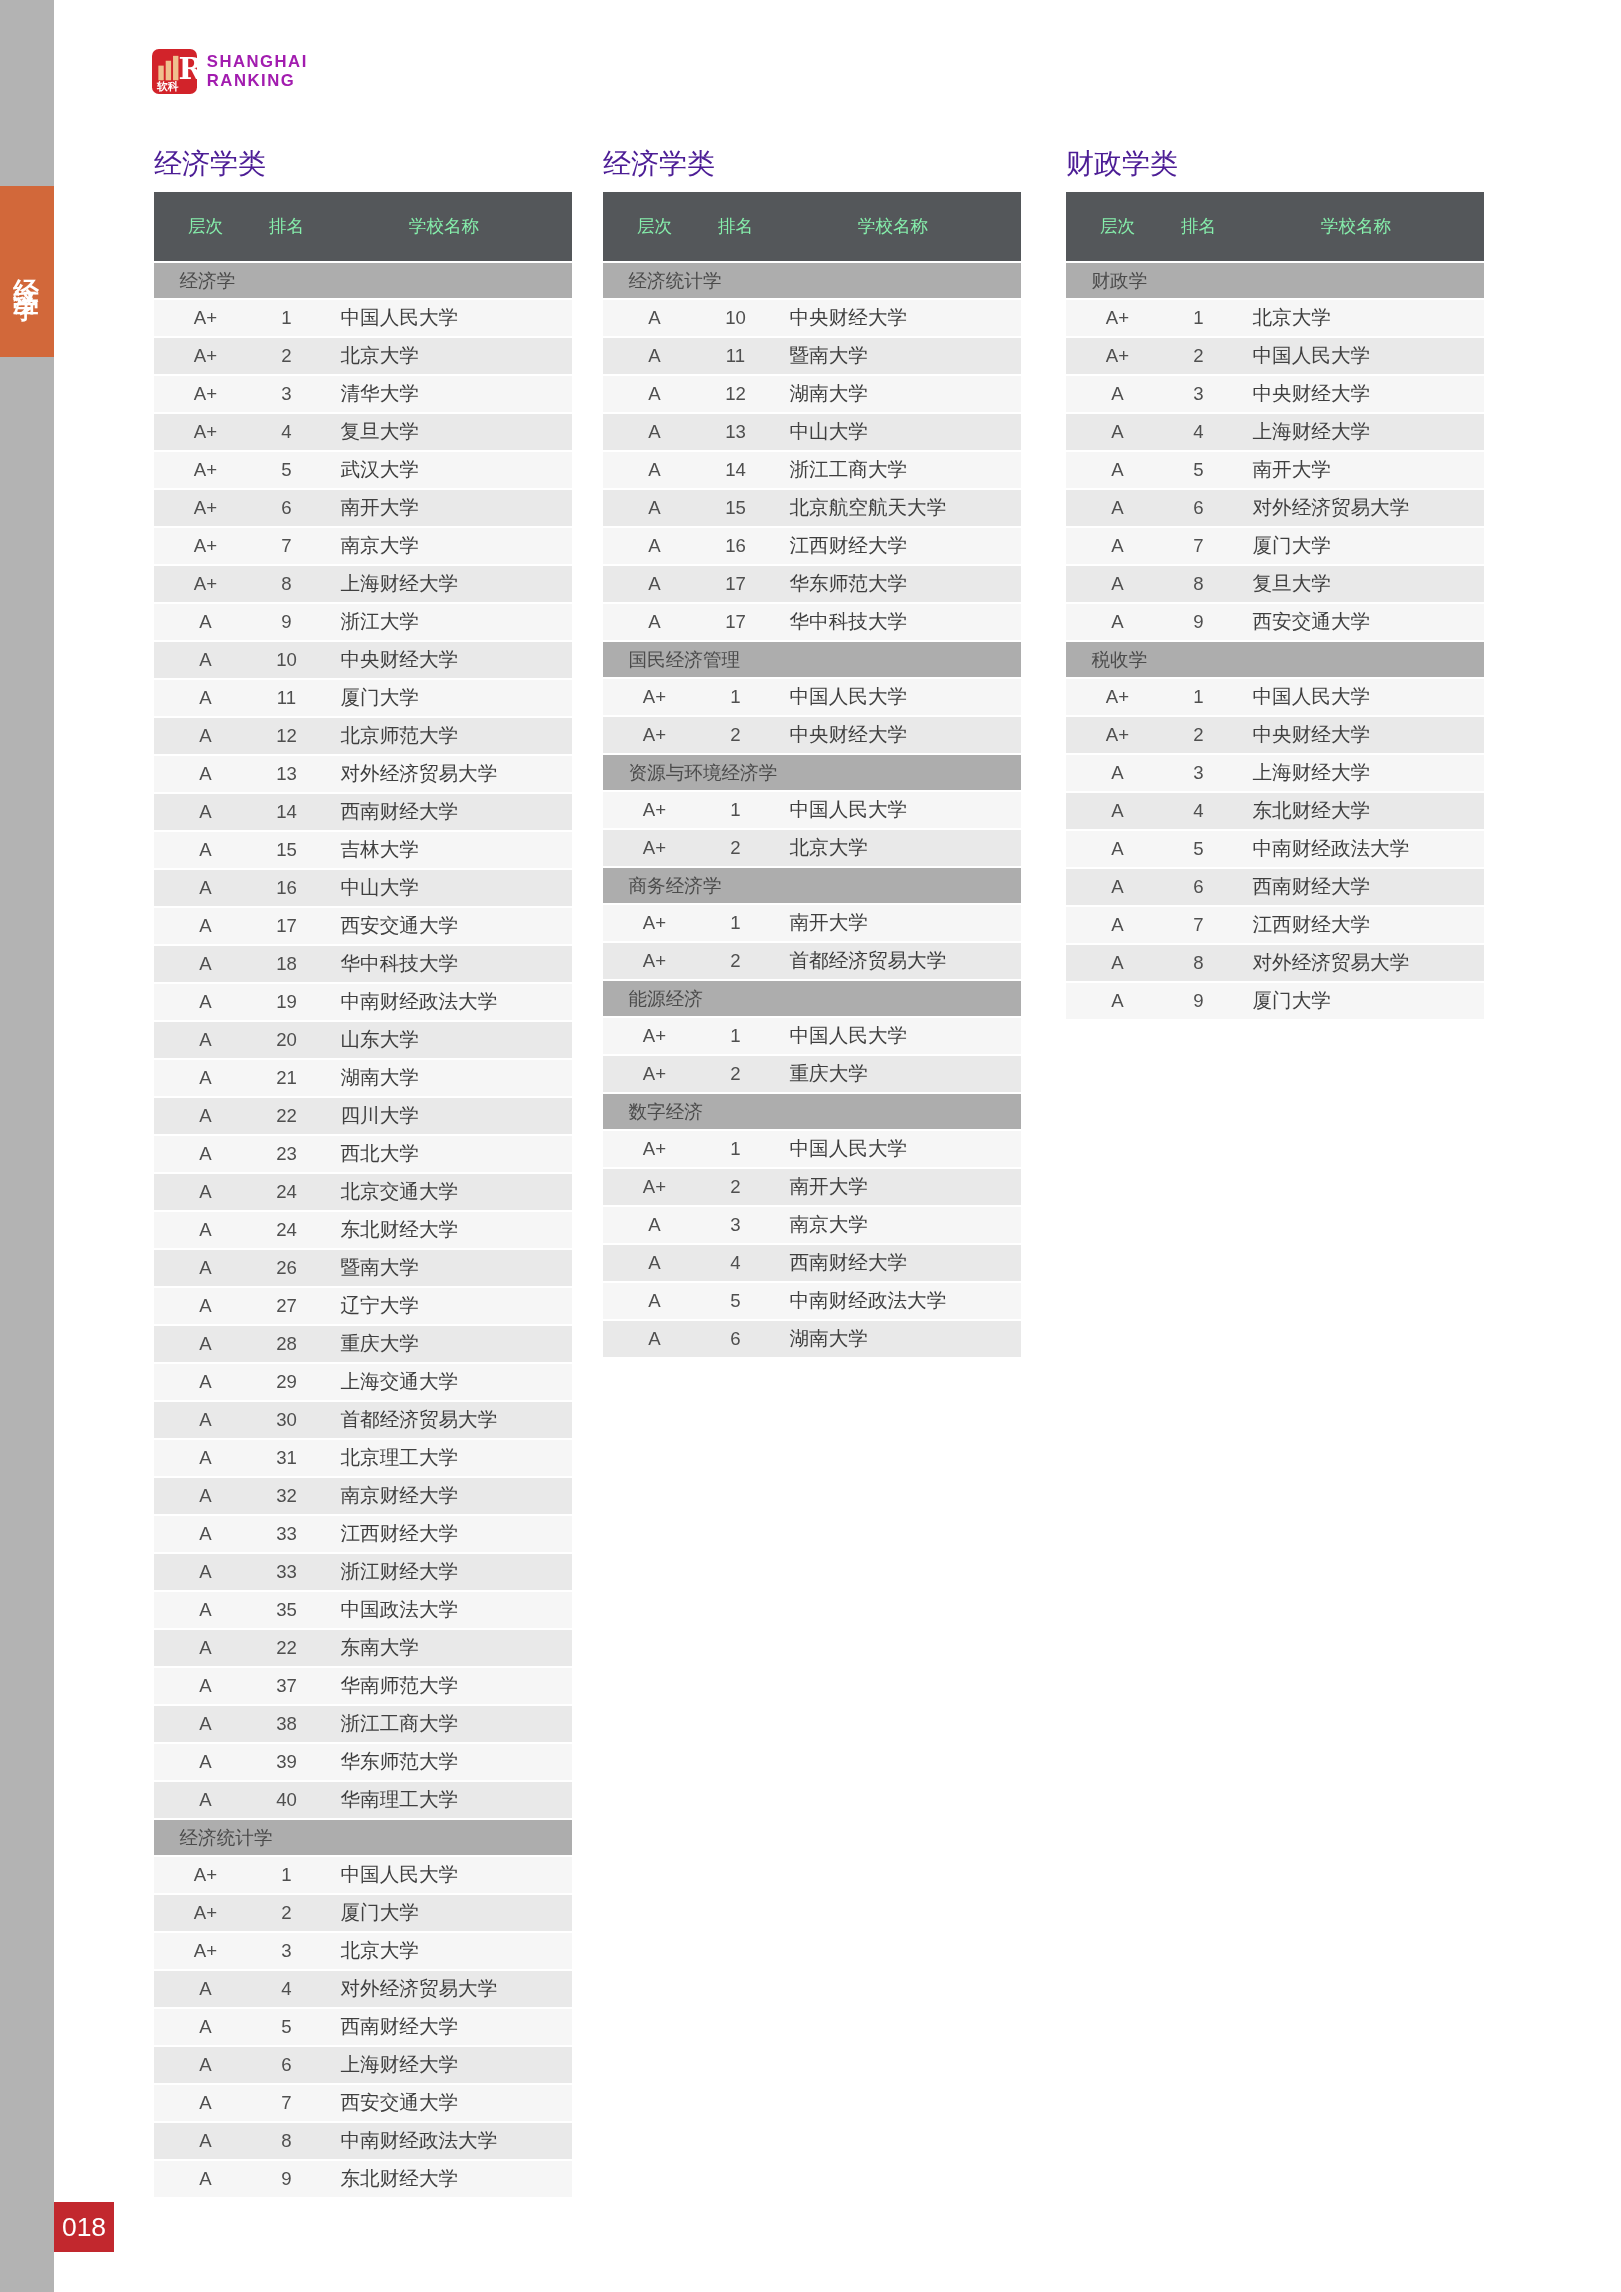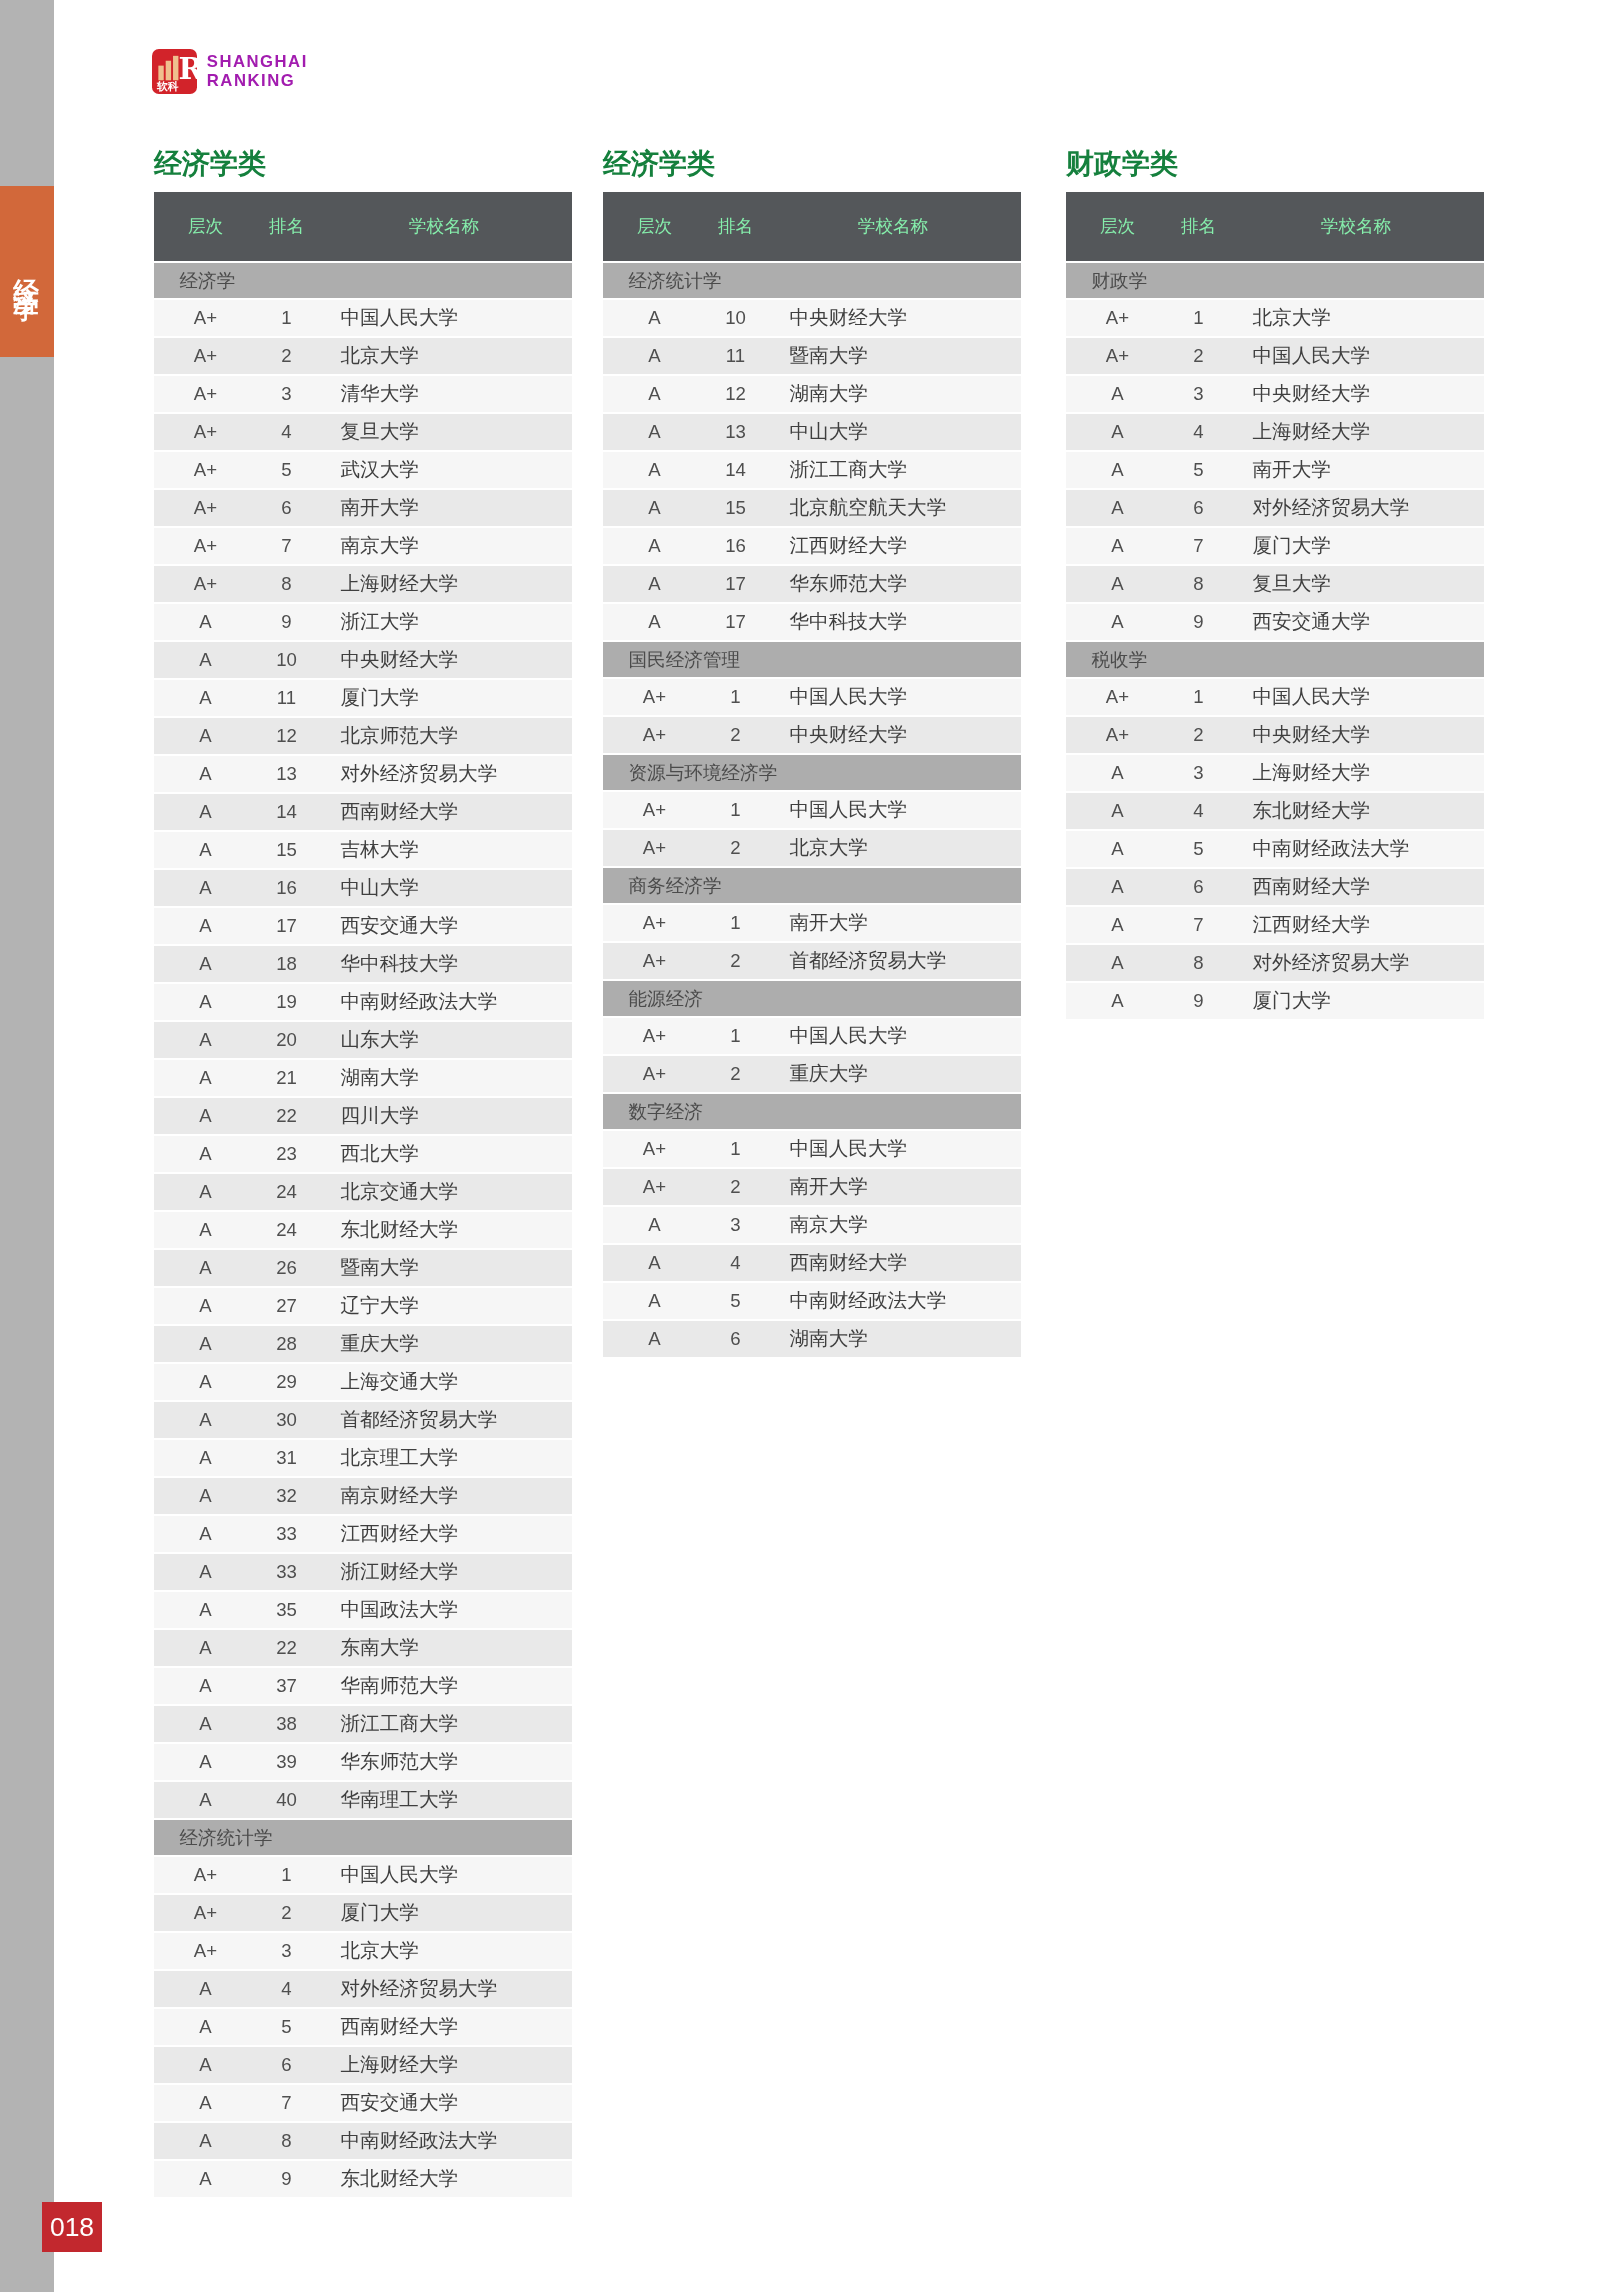--- a/index.html
+++ b/index.html
@@ -22,32 +22,32 @@
     writing-mode:vertical-rl; text-orientation:upright;
     color:#ffffff; font-size:25.5px; letter-spacing:8.8px; font-weight:bold;
   }
 
   
   .logo { position:absolute; left:152px; top:49px; display:flex; align-items:center; }
   .logo .wordmark { margin-left:9.8px; color:#a21caf; font-weight:bold; font-size:16.7px; line-height:18.6px; letter-spacing:1.5px; }
 
   
   .page-badge {
-    position:absolute; left:42px; top:2202px; width:60px; height:50px;
+    position:absolute; left:54px; top:2202px; width:60px; height:50px;
     background:#c2282e; color:#ffffff; font-size:26.5px;
     display:flex; align-items:center; justify-content:center;
   }
 
   
   .column { position:absolute; top:147px; width:418px; }
   .col-left   { left:154px; }
   .col-middle { left:603px; }
   .col-right  { left:1066px; }
 
-  .col-title { font-size:28px; font-weight:bold; color:#15803d; height:37px; line-height:33px; }
+  .col-title { font-size:28px; font-weight:normal; color:#4c1d95; height:37px; line-height:33px; }
   .rtable { margin-top:7.8px; width:418px; }
 
   .thead {
     display:flex; height:71px; background:#54575a;
     border-bottom:2px solid #ffffff;
     color:#86efac; font-size:17.6px; align-items:center;
   }
   .th { text-align:center; }
   .th-level { width:103px; }
   .th-rank  { width:59px; }

